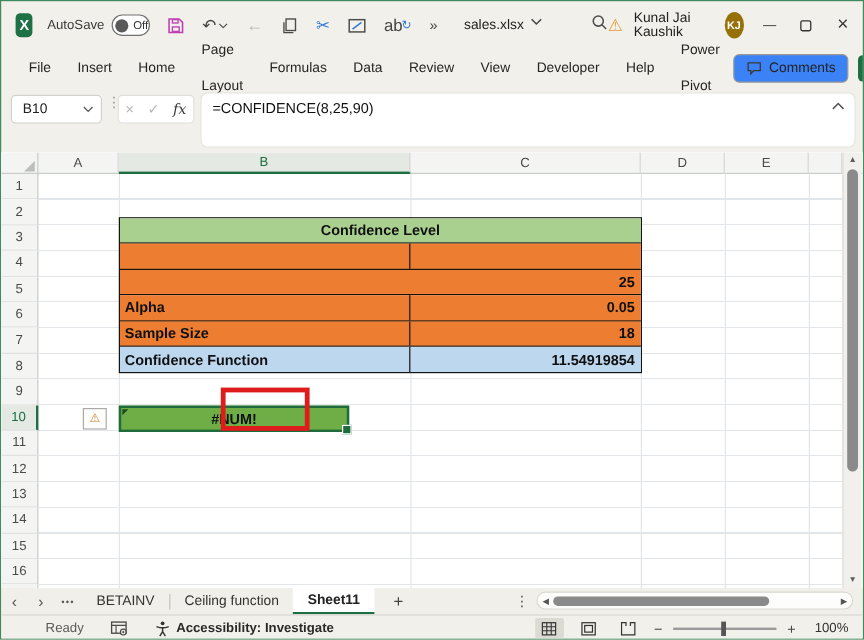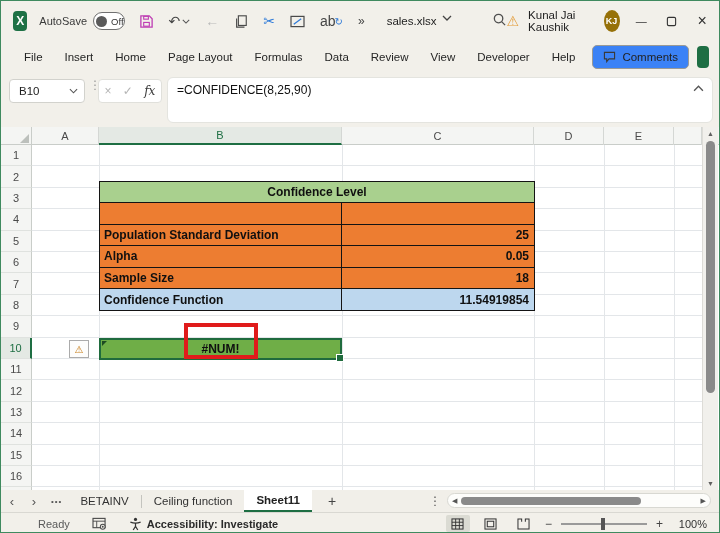--- a/index.html
+++ b/index.html
@@ -62,21 +62,21 @@
   .xl-table{position:absolute;left:98px;top:54px;width:436px;border:1px solid #141414;box-sizing:border-box;z-index:2;font-size:12px;font-weight:bold;color:#101010;}
   .trow{display:flex;height:21.4px;border-bottom:1px solid #141414;box-sizing:border-box;}
   .trow:last-child{border-bottom:none;}
   .trow .lc{flex:0 0 242px;border-right:1px solid #141414;box-sizing:border-box;display:flex;align-items:center;padding-left:4px;}
   .trow .vc{flex:1;display:flex;align-items:center;justify-content:flex-end;padding-right:5px;}
   .row-title{background:#A9D08E;justify-content:center;display:flex;align-items:center;height:21.4px;border-bottom:1px solid #141414;box-sizing:border-box;}
   .row-orange{background:#ED7D31;}
   .row-blue{background:#BDD7EE;}
 
   
-  .err-cell{position:absolute;left:98px;top:210.5px;width:243px;height:22px;background:#6FAE47;border:2px solid #1F6B3D;box-sizing:border-box;z-index:3;display:flex;align-items:center;justify-content:center;font-size:12px;font-weight:600;color:#101010;}
+  .err-cell{position:absolute;left:98px;top:210.5px;width:192px;height:22px;background:#6FAE47;border:2px solid #1F6B3D;box-sizing:border-box;z-index:3;display:flex;align-items:center;justify-content:center;font-size:12px;font-weight:600;color:#101010;}
   .err-corner{position:absolute;left:1px;top:1px;width:0;height:0;border-top:5px solid #1d4a22;border-right:5px solid transparent;}
   .fill-handle{position:absolute;right:-4px;bottom:-4px;width:6px;height:6px;background:#1F6B3D;border:1px solid #fff;}
   .red-box{position:absolute;left:183px;top:196px;width:74px;height:36px;border:4px solid #E01B1B;box-sizing:border-box;z-index:5;}
   .trace-btn{position:absolute;left:68px;top:213px;width:20px;height:18px;background:#fdfdfc;border:1px solid #ababab;box-sizing:border-box;z-index:3;display:flex;align-items:center;justify-content:center;font-size:10px;color:#C9811F;}
 
   
   .vscroll{position:absolute;left:701px;top:0;width:16px;height:363px;background:#f1f0ec;border-left:1px solid #dddcd7;box-sizing:border-box;}
   .vscroll .arr{position:absolute;left:0;width:100%;text-align:center;font-size:7px;color:#5f5f5f;}
   .vthumb{position:absolute;left:3px;top:14px;width:9px;height:252px;background:#8a8a8a;border-radius:5px;}
 
@@ -184,20 +184,21 @@
     <span class="rtab">File</span>
     <span class="rtab">Insert</span>
     <span class="rtab">Home</span>
     <span class="rtab">Page Layout</span>
     <span class="rtab">Formulas</span>
     <span class="rtab">Data</span>
     <span class="rtab">Review</span>
     <span class="rtab">View</span>
     <span class="rtab">Developer</span>
     <span class="rtab">Help</span>
+    <span class="rtab">Power Pivot</span>
     <div class="comments-btn">
       <svg width="13" height="12" viewBox="0 0 14 13">
           <path d="M1.5 1.5h11v7h-6l-2.5 3v-3h-2.5z" fill="none" stroke="#3a3a3a" stroke-width="1.2"></path>
         </svg>
       <span>Comments</span>
     </div>
     <div class="share-btn">
       
       
     </div>
@@ -261,21 +262,20 @@
 
     <div class="xl-table">
       <div class="row-title">
           <span>Confidence Level</span>
         </div>
       <div class="trow row-orange">
           <div class="lc"></div>
           <div class="vc"></div>
         </div>
       <div class="trow row-orange">
-        <div class="lc">Population Standard Deviation</div>
         <div class="vc">25</div>
       </div>
       <div class="trow row-orange">
         <div class="lc">Alpha</div>
         <div class="vc">0.05</div>
       </div>
       <div class="trow row-orange">
         <div class="lc">Sample Size</div>
         <div class="vc">18</div>
       </div>

